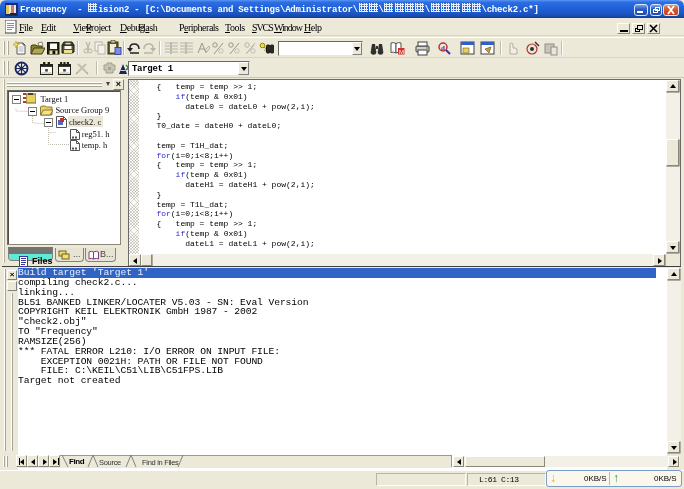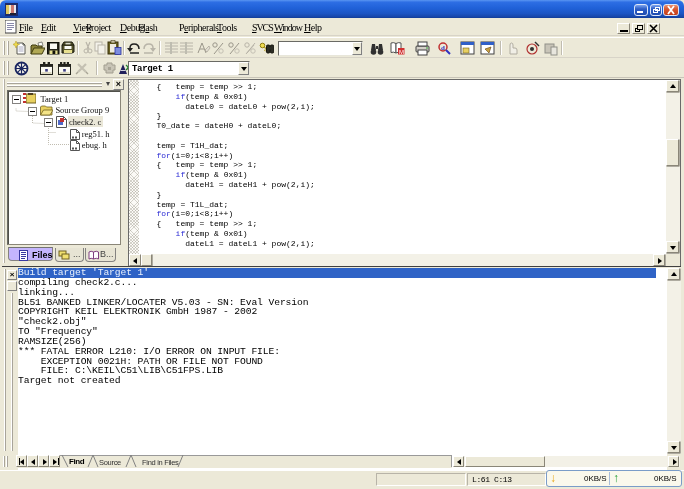--- a/index.html
+++ b/index.html
@@ -62,20 +62,21 @@
 
 <div id="title" class="ab">
   <svg class="ab" style="left:5px;top:3px" width="13" height="13" viewBox="0 0 13 13">
     <rect x="0" y="0" width="13" height="13" fill="#1c2c6c"></rect>
     <rect x="1" y="2" width="3" height="9" fill="#e0c860"></rect>
     <rect x="4" y="2" width="2" height="9" fill="#f0ead8"></rect>
     <rect x="6" y="2" width="3" height="9" fill="#cc7a70"></rect>
     <rect x="9" y="2" width="2" height="8" fill="#e8e8f0"></rect>
     <rect x="5" y="10" width="6" height="2" fill="#202030"></rect>
   </svg>
+  <div class="txt">Frequency  - <span class="cj"></span>ision2 - [C:\Documents and Settings\Administrator\<span class="cj"></span><span class="cj"></span>\<span class="cj"></span><span class="cj"></span><span class="cj"></span><span class="cj"></span>\<span class="cj"></span><span class="cj"></span><span class="cj"></span><span class="cj"></span><span class="cj"></span>\check2.c*]</div>
   <div class="tbtn mn">
       <div style="position:absolute;left:2px;bottom:2px;width:6px;height:2px;background:#fff"></div>
     </div>
   <div class="tbtn mx">
       <div style="position:absolute;left:2px;top:4px;width:5px;height:4px;border:1px solid #fff"></div>
       <div style="position:absolute;left:4px;top:2px;width:5px;height:4px;border:1px solid #fff"></div>
     </div>
   <div class="tbtn cl">
       <svg width="14" height="10" viewBox="0 0 14 10" style="position:absolute;left:0;top:0">
         <path d="M4 1 L10 9 M10 1 L4 9" stroke="#fff" stroke-width="1.8"></path>
@@ -91,21 +92,21 @@
     <rect x="2" y="7" width="7" height="1" fill="#88a"></rect>
     <rect x="2" y="9" width="5" height="1" fill="#88a"></rect>
   </svg>
   <div class="it" style="left:19px"><u>F</u>ile</div>
   <div class="it" style="left:41px"><u>E</u>dit</div>
   <div class="it" style="left:73px"><u>V</u>iew</div>
   <div class="it" style="left:86px"><u>P</u>roject</div>
   <div class="it" style="left:120px"><u>D</u>ebug</div>
   <div class="it" style="left:138px">Fl<u>a</u>sh</div>
   <div class="it" style="left:179px">P<u>e</u>ripherals</div>
-  <div class="it" style="left:217px"><u>T</u>ools</div>
+  <div class="it" style="left:225px"><u>T</u>ools</div>
   <div class="it" style="left:252px;letter-spacing:-1.1px"><u>S</u>VCS</div>
   <div class="it" style="left:274px;letter-spacing:-1px"><u>W</u>indow</div>
   <div class="it" style="left:304px"><u>H</u>elp</div>
   <div class="mdib" style="left:617px">
       <div style="position:absolute;left:2px;bottom:1px;width:8px;height:2px;background:#000"></div>
     </div>
   <div class="mdib" style="left:632px">
       <div style="position:absolute;left:2px;top:4px;width:5px;height:4px;border:1px solid #000"></div>
       <div style="position:absolute;left:4px;top:1px;width:6px;height:5px;border:1px solid #000;background:#ece9d8"></div>
     </div>
@@ -386,24 +387,24 @@
       <path d="M0.5 0.5 L6.5 0.5 L9.5 3.5 L9.5 10.5 L0.5 10.5 Z" fill="#fff" stroke="#555"></path>
       <path d="M6.5 0.5 L6.5 3.5 L9.5 3.5" fill="none" stroke="#555"></path>
       <rect x="2" y="7.5" width="2" height="2" fill="#555"></rect>
         <rect x="5" y="7.5" width="2" height="2" fill="#555"></rect>
     </svg>
 
     <div class="trow" style="left:32.5px;top:2.5px">Target 1</div>
     <div class="trow" style="left:47.4px;top:14.2px">Source Group 9</div>
     <div class="trow" style="left:59.6px;top:25.4px;background:#eae7d8;padding:0.5px 1.5px">check2. c</div>
     <div class="trow" style="left:73.7px;top:37.6px">reg51. h</div>
-    <div class="trow" style="left:73.7px;top:49.3px">ebug. h</div>
+    <div class="trow" style="left:73.7px;top:49.3px">temp. h</div>
   </div>
 
-  <div class="ptab" style="left:6px;top:169px;width:45px;background:#c4b5fd;border-top:1px solid #737373;z-index:2">
+  <div class="ptab" style="left:6px;top:169px;width:45px;background:#5eead4;border-top:7px solid #737373;z-index:2">
     <svg class="ab" style="left:10px;top:2px" width="10" height="11" viewBox="0 0 10 11">
       <rect x="0.5" y="0.5" width="8" height="10" fill="#fff" stroke="#3838a0"></rect>
       <rect x="2" y="2" width="5" height="1" fill="#3838a0"></rect>
         <rect x="2" y="4" width="5" height="1" fill="#3838a0"></rect>
         <rect x="2" y="6" width="5" height="1" fill="#3838a0"></rect>
         <rect x="2" y="8" width="4" height="1" fill="#3838a0"></rect>
     </svg>
     <span style="position:absolute;left:23px;top:1.5px;font-weight:bold;font-size:9px">Files</span>
   </div>
   <div class="ptab" style="left:53px;top:170px;width:29px;background:#e7e4d4">
@@ -523,21 +524,21 @@
     </div>
   <div class="sthumb" style="left:463px;top:1px;width:80px;height:11px;box-shadow:none"></div>
   <div class="sbtn" style="left:666px;top:1px;width:11px;height:11px;box-shadow:none">
       <div class="tri-r" style="left:4px;top:2px"></div>
     </div>
 </div>
 
 <div id="status" class="ab">
   <div style="position:absolute;left:0;top:0;width:684px;border-top:1px solid #fff"></div>
   <div class="sfield" style="left:376px;top:3px;width:90px"></div>
-  <div class="sfield" style="left:467px;top:3px;width:79px;font-size:8px;letter-spacing:-0.4px;font-family:'Liberation Mono',monospace;line-height:11px;padding-left:4px">L:61 C:13</div>
+  <div class="sfield" style="left:467px;top:3px;width:79px;font-size:8px;letter-spacing:-0.4px;font-family:'Liberation Mono',monospace;line-height:11px;padding-left:11px">L:61 C:13</div>
   <div style="position:absolute;left:546px;top:0;width:136px;height:17px;background:#faf8ec;border:1px solid #7a9cc8;border-radius:3px">
     <div style="position:absolute;left:62px;top:1px;width:1px;height:13px;background:#a8bcd8"></div>
     <div style="position:absolute;left:3px;top:0px;font-size:12px;font-weight:bold;color:#e8a818">↓</div>
     <div style="position:absolute;left:37px;top:3px;font-size:8px;color:#000">0KB/S</div>
     <div style="position:absolute;left:66px;top:0px;font-size:12px;font-weight:bold;color:#28a038">↑</div>
     <div style="position:absolute;left:107px;top:3px;font-size:8px;color:#000">0KB/S</div>
   </div>
 </div>
 
 </body></html>

